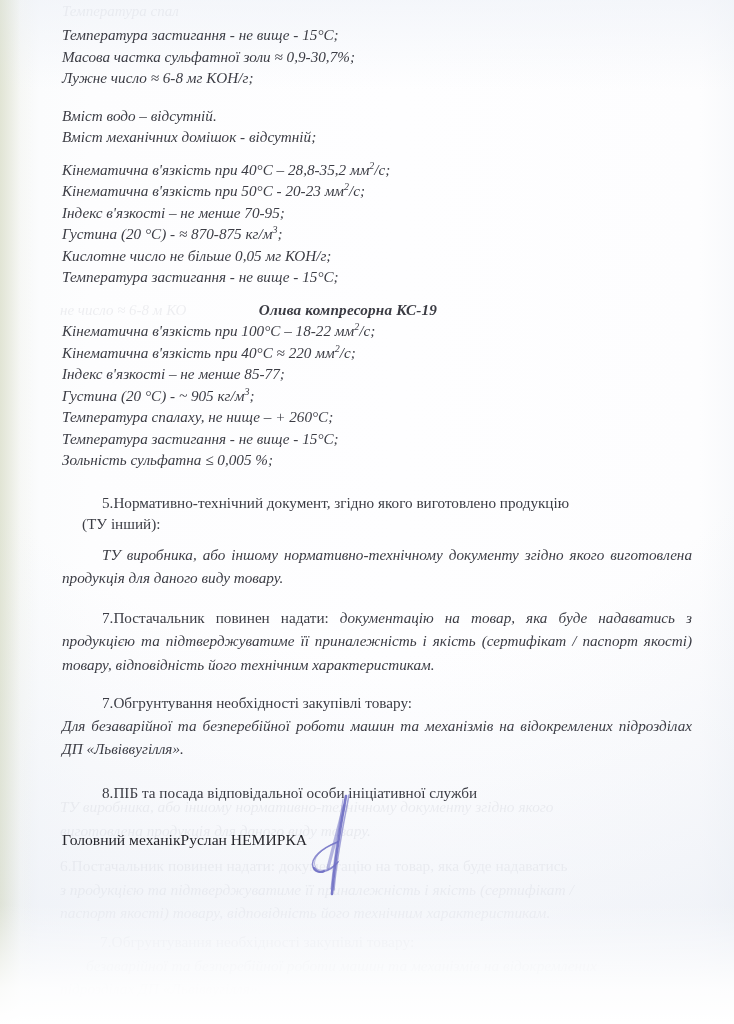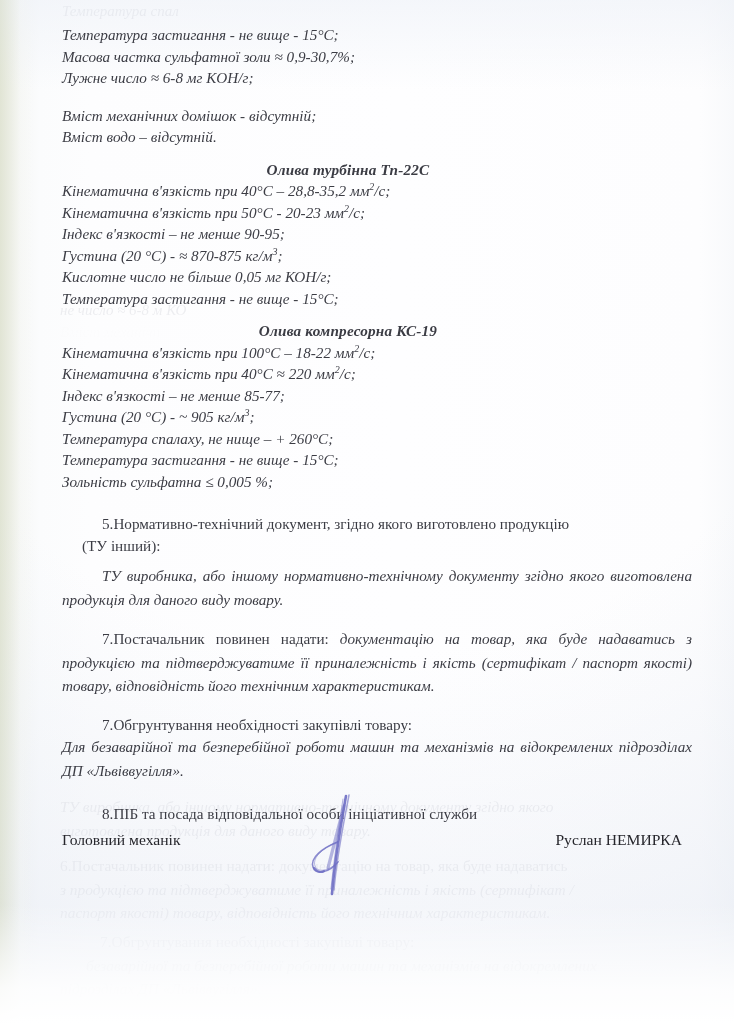--- a/index.html
+++ b/index.html
@@ -102,21 +102,20 @@
     line-height: 0;
   }
 
   
   #signature-row {
     position: absolute;
     left: 62px;
     top: 831px;
     width: 620px;
     display: flex;
-    justify-content: space-between;
     align-items: baseline;
     color: #26262c;
     font-size: 15.6px;
     font-style: normal;
   }
   #sig-mark {
     position: absolute;
     left: 308px;
     top: 790px;
     width: 110px;
@@ -205,31 +204,30 @@
 
     <div>
       <div class="ln">Температура застигання - не вище - 15°C;</div>
       <div class="ln">Масова частка сульфатної золи  ≈ 0,9-30,7%;</div>
       <div class="ln">Лужне число ≈ 6-8 мг KOH/г;</div>
     </div>
 
     <div class="gap-md"></div>
 
     <div>
+      <div class="ln">Вміст водо – відсутній.</div>
       <div class="ln">Вміст механічних домішок - відсутній;</div>
-      <div class="ln">Вміст водо – відсутній.</div>
     </div>
 
     <div class="gap-sm"></div>
 
-    <div class="heading heading-tp">Олива турбінна Тп-22С</div>
     <div>
       <div class="ln"><span>Кінематична в'язкість при 40°C – 28,8-35,2 мм</span><sup>2</sup><span>/с;</span></div>
       <div class="ln"><span>Кінематична в'язкість при 50°C  - 20-23 мм</span><sup>2</sup><span>/с;</span></div>
-      <div class="ln"><span>Індекс в'язкості – не менше 90-95;</span></div>
+      <div class="ln"><span>Індекс в'язкості – не менше 70-95;</span></div>
       <div class="ln"><span>Густина  (20 °С) - ≈ 870-875 кг/м</span><sup>3</sup><span>;</span></div>
       <div class="ln"><span>Кислотне число  не більше 0,05 мг КОН/г;</span></div>
       <div class="ln"><span>Температура застигання - не вище - 15°C;</span></div>
     </div>
 
     <div class="gap-sm"></div>
 
     <div class="heading heading-kc">Олива компресорна КС-19</div>
     <div>
       <div class="ln"><span>Кінематична в'язкість при 100°C – 18-22 мм</span><sup>2</sup><span>/с;</span></div>

